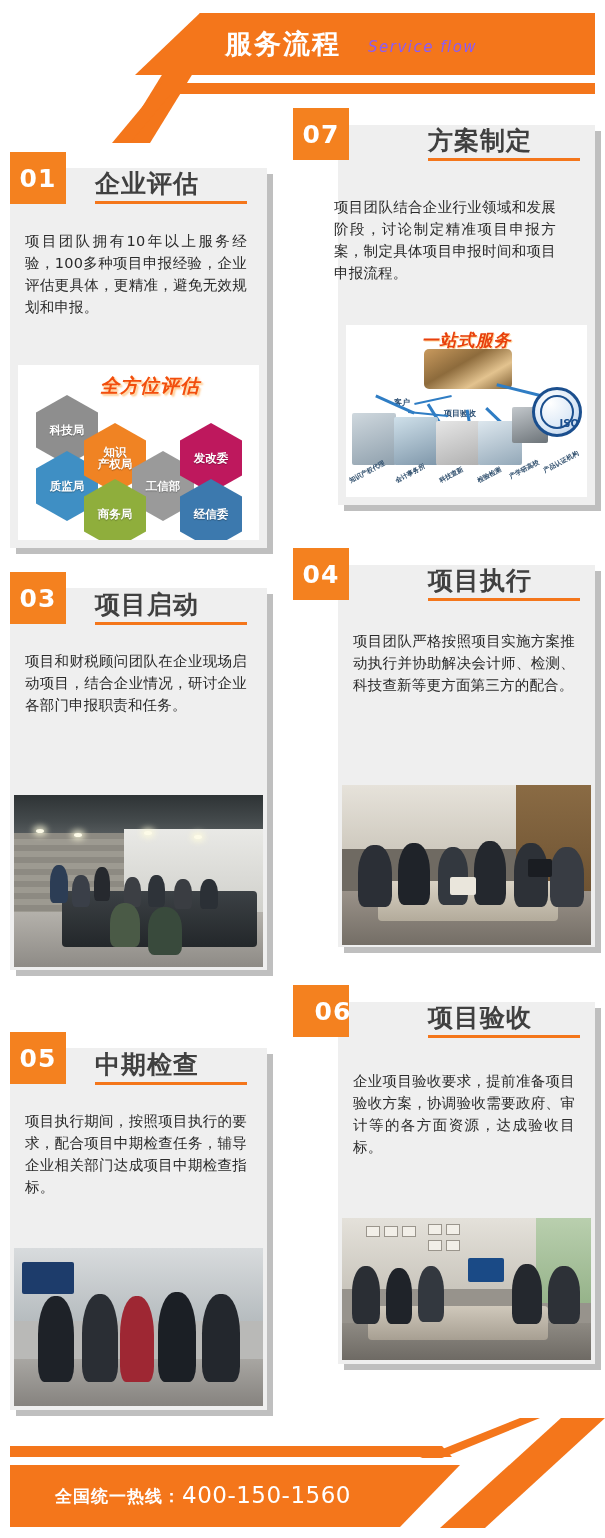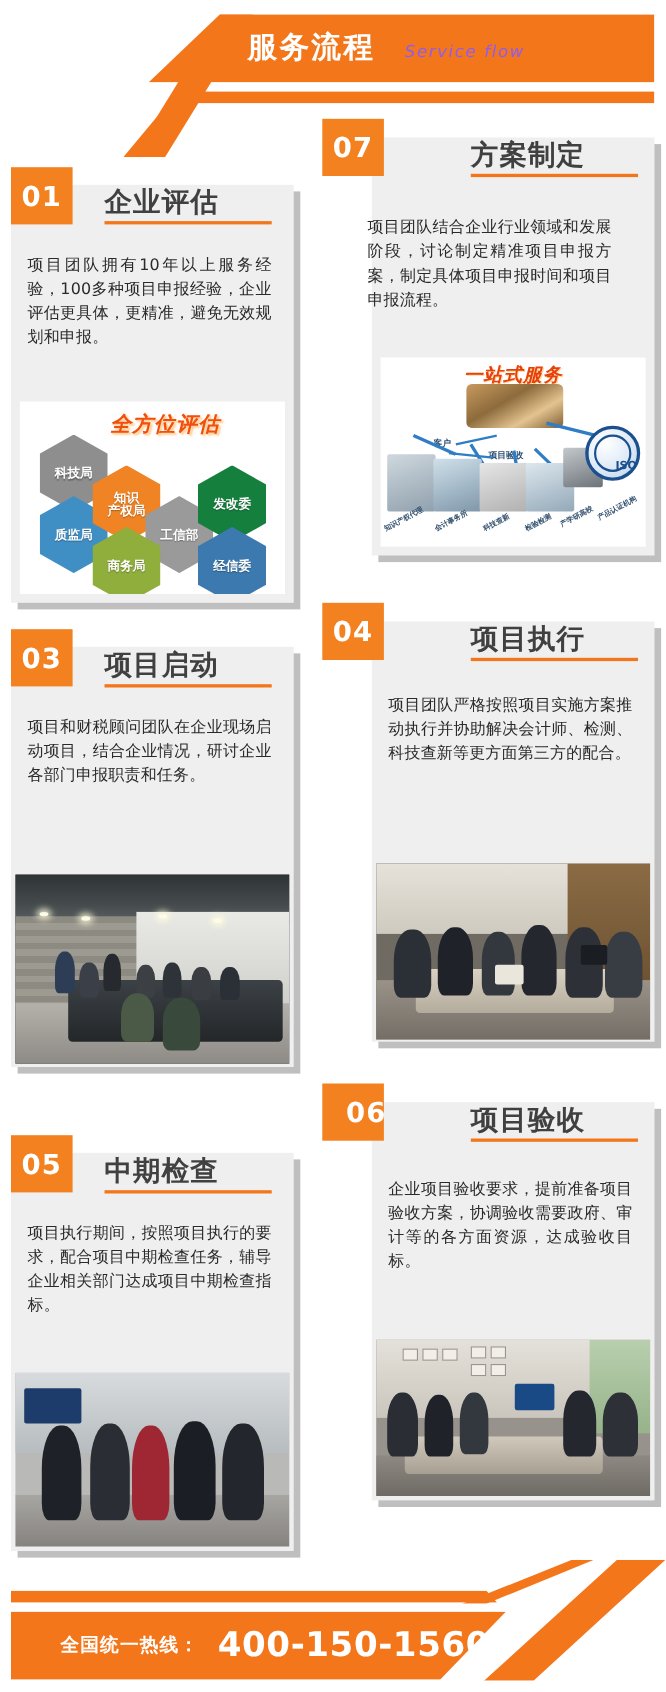--- a/index.html
+++ b/index.html
@@ -287,25 +287,24 @@
     color: #ffffff;
     font-size: 17px;
     font-weight: bold;
     letter-spacing: 1px;
     line-height: 36px;
   }
   .ftr-phone {
     position: absolute;
     left: 182px; top: 57px;
     color: #ffffff;
-    font-size: 31px;
-    font-weight: bold;
+    font-size: 23px;
+    font-weight: normal;
     letter-spacing: 0.5px;
     line-height: 40px;
-    margin-left: 16px;
   }
 </style>
 </head>
 <body>
 
 <div class="header-wrap">
   <div class="hdr-tail"></div>
   <div class="hdr-tail2"></div>
   <div class="hdr-band"></div>
   <div class="hdr-stripe"></div>
@@ -327,21 +326,21 @@
   <div class="hex" style="left:18px;  top:86px;  background:#3f8fc4;">
       <span>质监局</span>
     </div>
   <div class="hex" style="left:66px;  top:58px;  background:#f08323; line-height:12px;">知识<br>产权局</div>
   <div class="hex" style="left:114px; top:86px;  background:#9a9a9a;">
       <span>工信部</span>
     </div>
   <div class="hex" style="left:66px;  top:114px; background:#8fae3c;">
       <span>商务局</span>
     </div>
-  <div class="hex" style="left:162px; top:58px;  background:#15803d;">
+  <div class="hex" style="left:162px; top:58px;  background:#be185d;">
       <span>发改委</span>
     </div>
   <div class="hex" style="left:162px; top:114px; background:#3c79ae;">
       <span>经信委</span>
     </div>
 </div>
 
 <div class="card" style="left:338px; top:125px; width:257px; height:380px;"></div>
 <div class="badge" style="left:293px; top:108px;">07</div>
 <div class="card-title" style="left:428px; top:124px;">方案制定</div>

